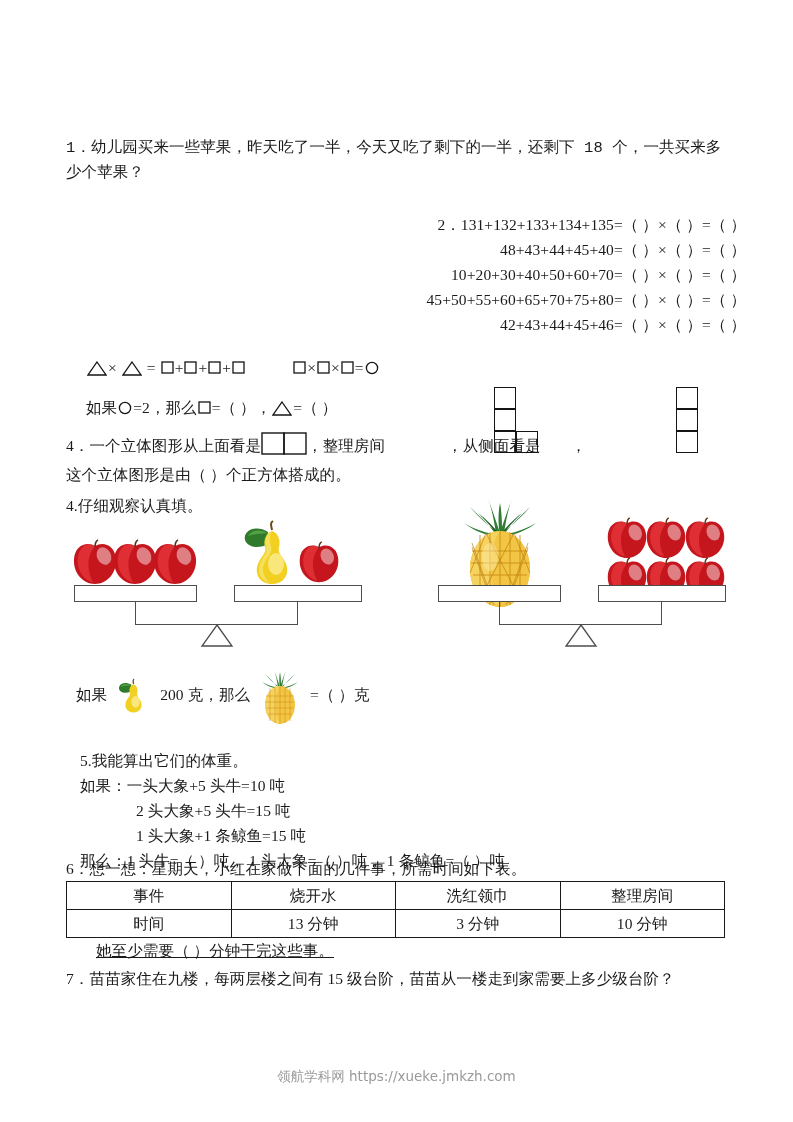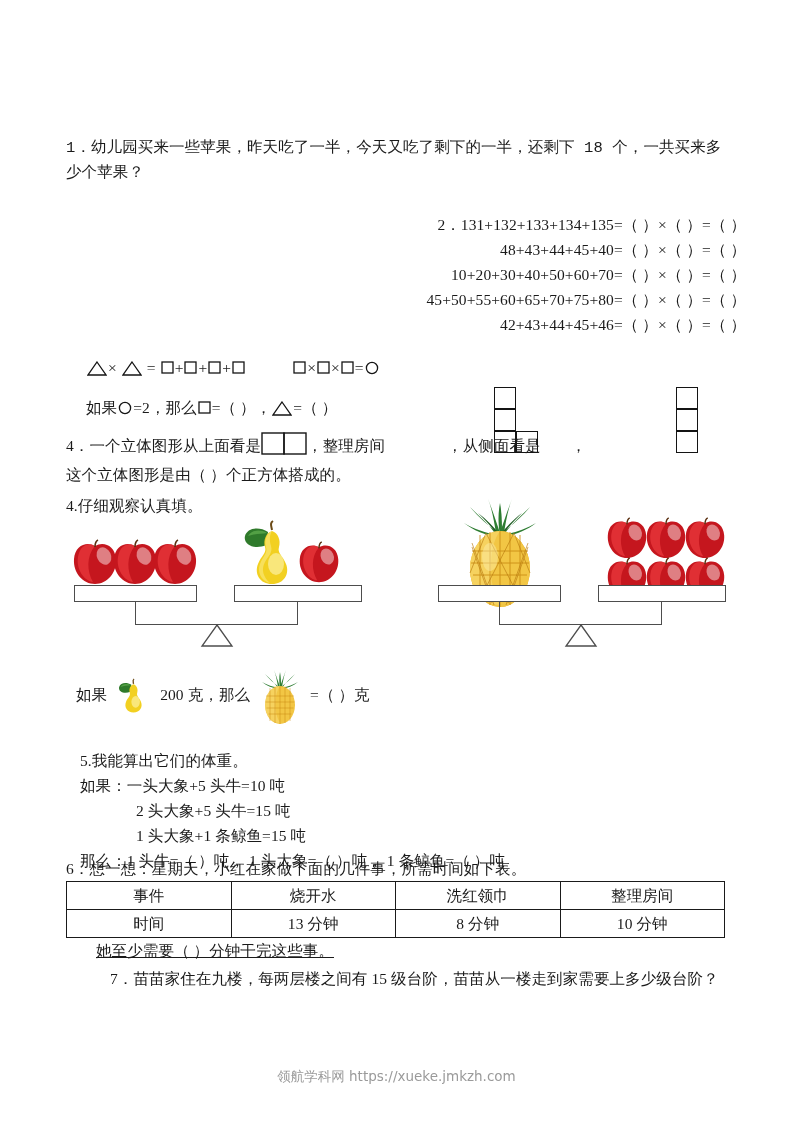--- a/index.html
+++ b/index.html
@@ -115,21 +115,21 @@
   table.timetable td {
     border: 1.3px solid #1a1a1a;
     text-align: center;
     font-size: 15.5px;
     height: 25px;
     padding: 1px 0;
   }
   #q6b { left: 96px; top: 938px; width: 600px; text-decoration: underline; }
 
   
-  #q7 { left: 66px; top: 966px; width: 670px; margin-left: 44px; }
+  #q7 { left: 66px; top: 966px; width: 670px; }
 
   
   .footer {
     position: absolute;
     left: 0; top: 1068px;
     width: 793px;
     text-align: center;
     font-family: "DejaVu Sans", sans-serif;
     font-size: 13.5px;
     color: #9a9a9a;
@@ -383,21 +383,21 @@
       <tbody>
         <tr>
           <td>事件</td>
           <td>烧开水</td>
           <td>洗红领巾</td>
           <td>整理房间</td>
         </tr>
         <tr>
           <td>时间</td>
           <td>13 分钟</td>
-          <td>8 分钟</td>
+          <td>3 分钟</td>
           <td>10 分钟</td>
         </tr>
       </tbody>
     </table>
   </div>
   <div class="q" id="q6b">她至少需要（          ）分钟干完这些事。</div>
 
   <div class="q" id="q7">7．苗苗家住在九楼，每两层楼之间有 15 级台阶，苗苗从一楼走到家需要上多少级台阶？</div>
 
   <div class="footer">领航学科网 https://xueke.jmkzh.com</div>

